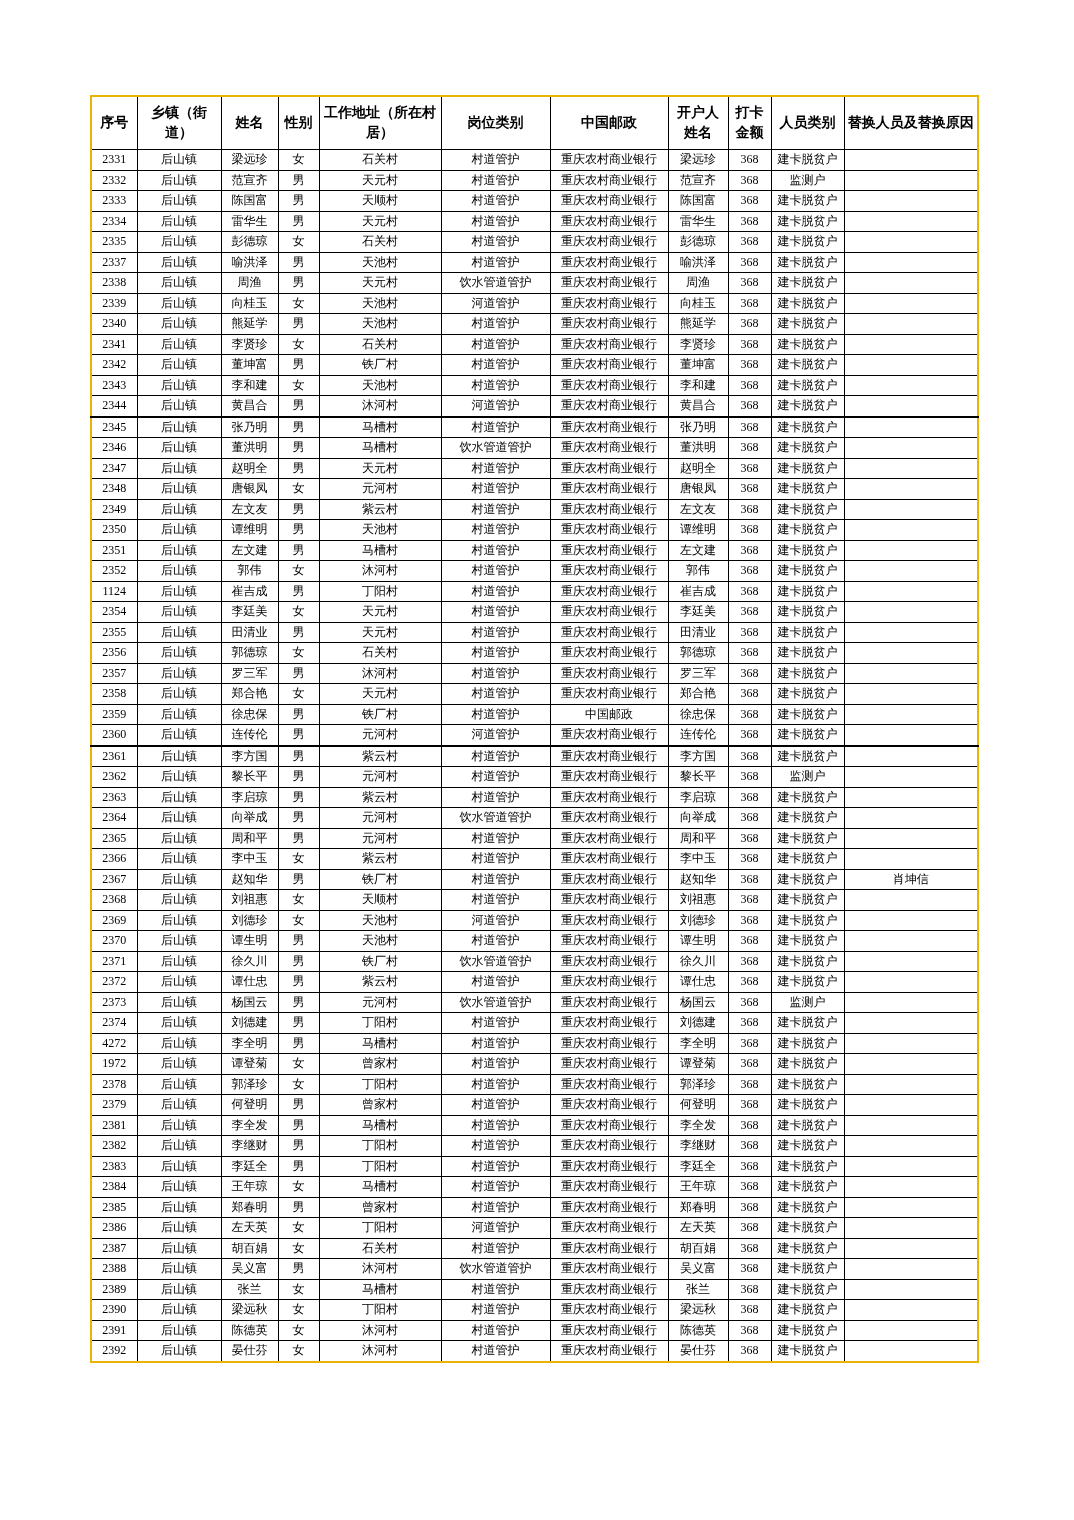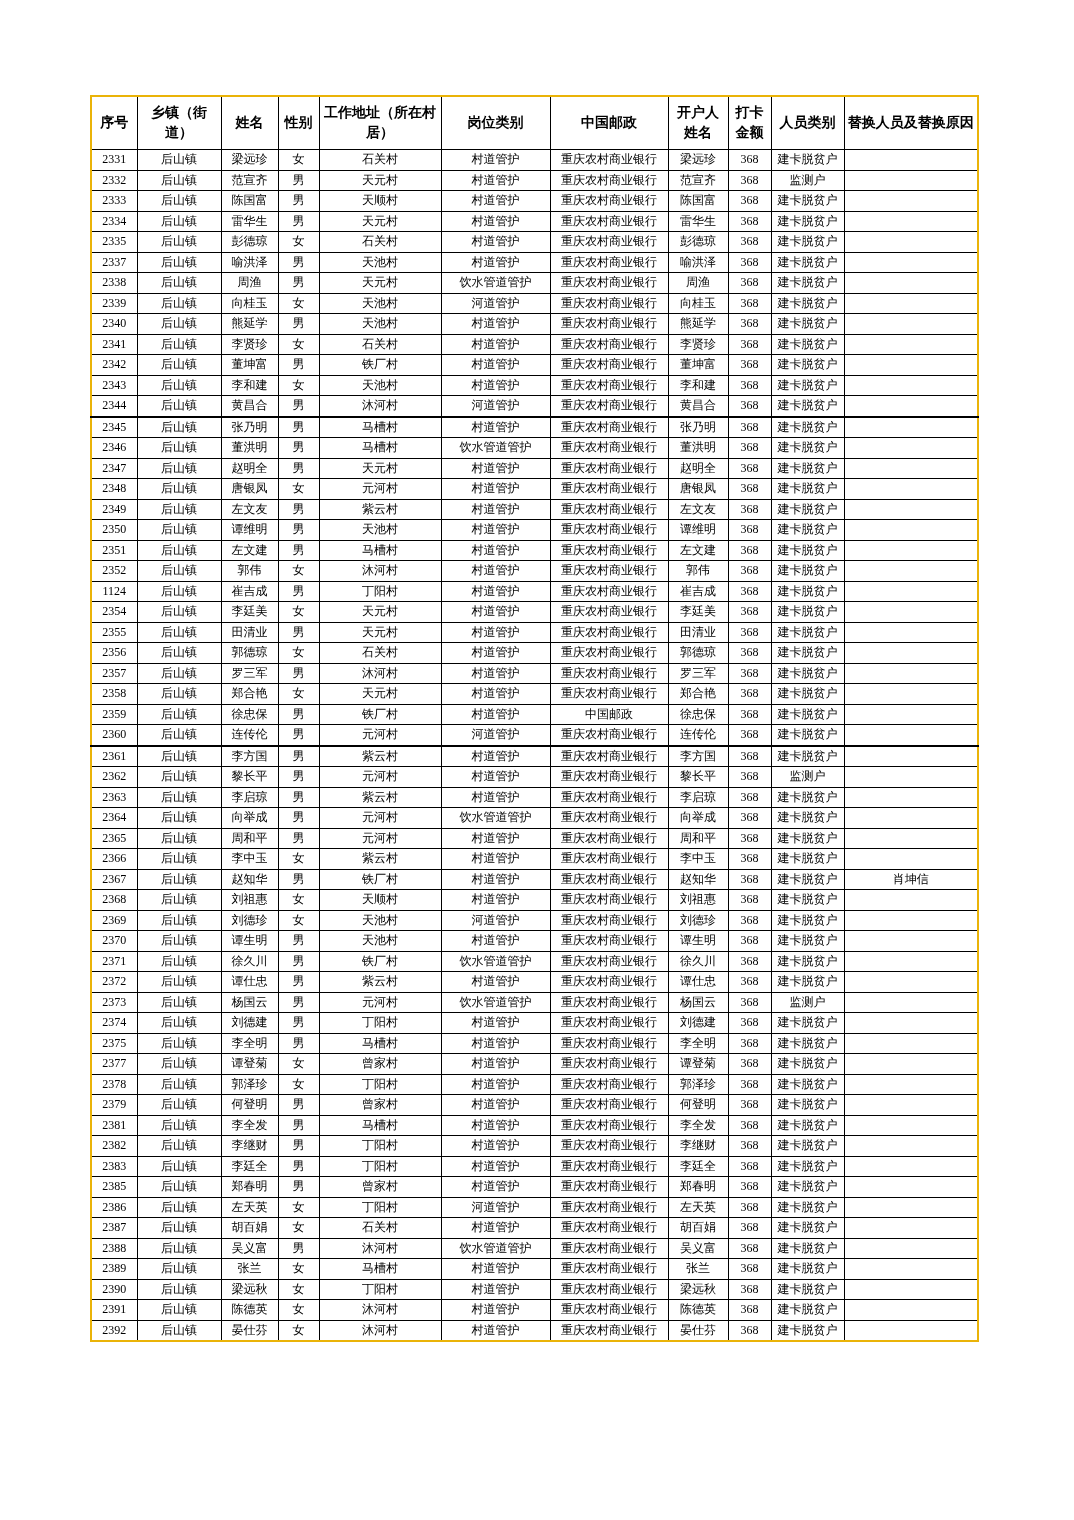--- a/index.html
+++ b/index.html
@@ -646,34 +646,34 @@
           <td>男</td>
           <td>丁阳村</td>
           <td>村道管护</td>
           <td>重庆农村商业银行</td>
           <td>刘德建</td>
           <td>368</td>
           <td>建卡脱贫户</td>
           <td></td>
         </tr>
         <tr>
-          <td>2375</td>
+          <td>4272</td>
           <td>后山镇</td>
           <td>李全明</td>
           <td>男</td>
           <td>马槽村</td>
           <td>村道管护</td>
           <td>重庆农村商业银行</td>
           <td>李全明</td>
           <td>368</td>
           <td>建卡脱贫户</td>
           <td></td>
         </tr>
         <tr>
-          <td>2377</td>
+          <td>1972</td>
           <td>后山镇</td>
           <td>谭登菊</td>
           <td>女</td>
           <td>曾家村</td>
           <td>村道管护</td>
           <td>重庆农村商业银行</td>
           <td>谭登菊</td>
           <td>368</td>
           <td>建卡脱贫户</td>
           <td></td>
@@ -732,20 +732,33 @@
         </tr>
         <tr>
           <td>2383</td>
           <td>后山镇</td>
           <td>李廷全</td>
           <td>男</td>
           <td>丁阳村</td>
           <td>村道管护</td>
           <td>重庆农村商业银行</td>
           <td>李廷全</td>
+          <td>368</td>
+          <td>建卡脱贫户</td>
+          <td></td>
+        </tr>
+        <tr>
+          <td>2384</td>
+          <td>后山镇</td>
+          <td>王年琼</td>
+          <td>女</td>
+          <td>马槽村</td>
+          <td>村道管护</td>
+          <td>重庆农村商业银行</td>
+          <td>王年琼</td>
           <td>368</td>
           <td>建卡脱贫户</td>
           <td></td>
         </tr>
         <tr>
           <td>2385</td>
           <td>后山镇</td>
           <td>郑春明</td>
           <td>男</td>
           <td>曾家村</td>

